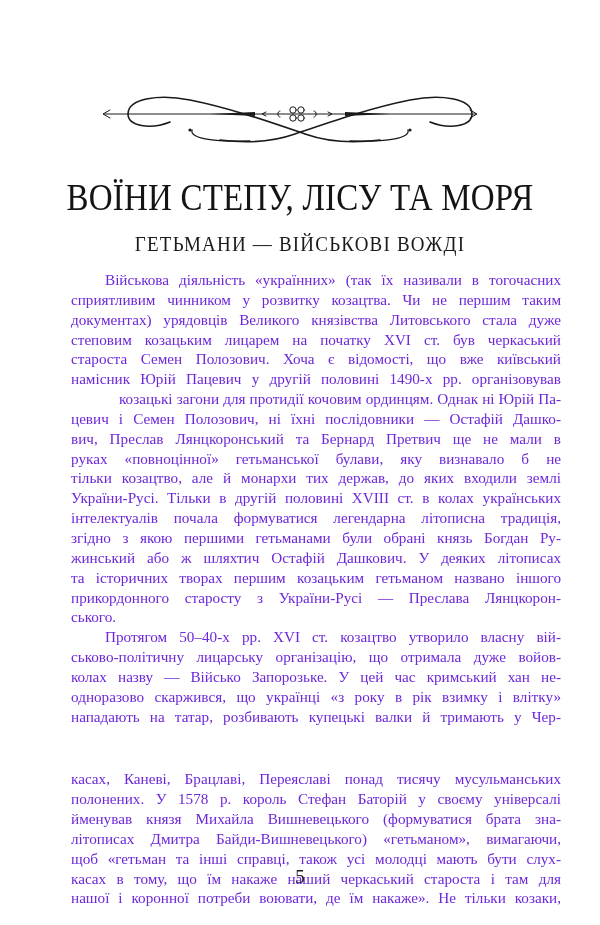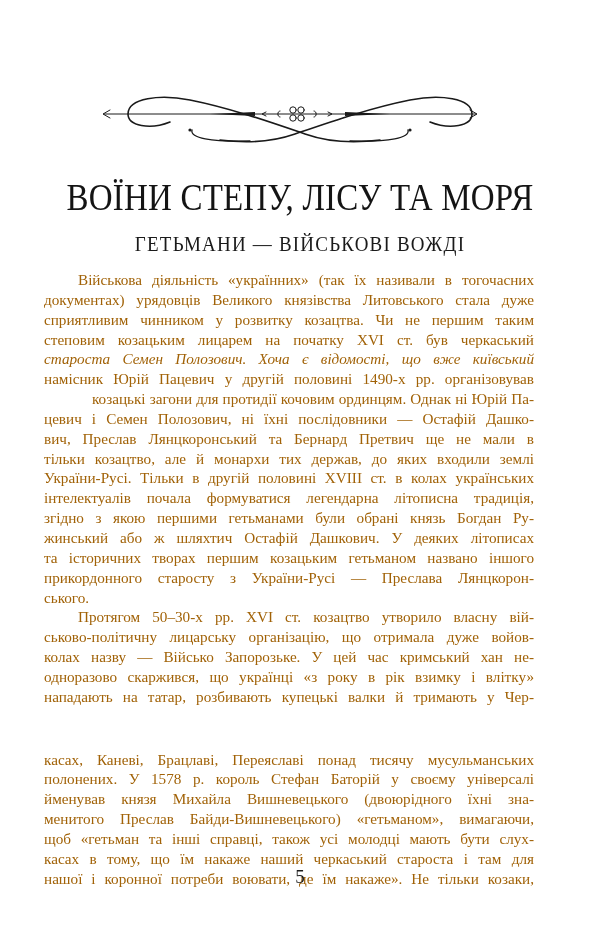--- a/index.html
+++ b/index.html
@@ -43,26 +43,26 @@
       text-align: center;
       font-size: 19px;
       letter-spacing: 1.2px;
       color: #1a1a1a;
       transform: scaleY(1.1);
       transform-origin: top center;
       white-space: nowrap;
     }
     .body-text {
       position: absolute;
-      left: 44px;
+      left: 71px;
       width: 490px;
       top: 270px;
       font-size: 15.2px;
       line-height: 19.85px;
-      color: #a16207;
+      color: #6d28d9;
     }
     .line {
       display: block;
       text-align: justify;
       text-align-last: justify;
       white-space: nowrap;
       height: 19.85px;
       overflow: visible;
     }
     .line.indent {
@@ -114,47 +114,48 @@
   <circle cx="320" cy="44" r="1.6" fill="#1a1a1a"></circle>
 </svg>
 
 <div class="title">ВОЇНИ СТЕПУ, ЛІСУ ТА МОРЯ</div>
 <div class="subtitle">ГЕТЬМАНИ — ВІЙСЬКОВІ ВОЖДІ</div>
 
 <div class="body-text">
 
   <div>
     <span class="line indent" style="white-space: normal;">Військова діяльність «українних» (так їх називали в тогочасних</span>
+    <span class="line" style="white-space: normal;">сприятливим чинником у розвитку козацтва. Чи не першим таким</span>
     <span class="line" style="white-space: normal;">документах) урядовців Великого князівства Литовського стала дуже</span>
-    <span class="line" style="white-space: normal;">сприятливим чинником у розвитку козацтва. Чи не першим таким</span>
     <span class="line" style="white-space: normal;">степовим козацьким лицарем на початку XVI ст. був черкаський</span>
-    <span class="line" style="white-space: normal; font-style: italic;">староста Семен Полозович. Хоча є відомості, що вже київський</span>
+    <span class="line" style="white-space: normal;">староста Семен Полозович. Хоча є відомості, що вже київський</span>
     <span class="line" style="white-space: normal;">намісник Юрій Пацевич у другій половині 1490-х рр. організовував</span>
     <span class="line" style="white-space: normal; margin-left: 48px;">козацькі загони для протидії кочовим ординцям. Однак ні Юрій Па-</span>
     <span class="line" style="white-space: normal;">цевич і Семен Полозович, ні їхні послідовники — Остафій Дашко-</span>
     <span class="line" style="white-space: normal;">вич, Преслав Лянцкоронський та Бернард Претвич ще не мали в</span>
+    <span class="line" style="white-space: normal;">руках «повноцінної» гетьманської булави, яку визнавало б не</span>
     <span class="line" style="white-space: normal;">тільки козацтво, але й монархи тих держав, до яких входили землі</span>
     <span class="line" style="white-space: normal;">України-Русі. Тільки в другій половині XVIII ст. в колах українських</span>
     <span class="line" style="white-space: normal;">інтелектуалів почала формуватися легендарна літописна традиція,</span>
     <span class="line" style="white-space: normal;">згідно з якою першими гетьманами були обрані князь Богдан Ру-</span>
     <span class="line" style="white-space: normal;">жинський або ж шляхтич Остафій Дашкович. У деяких літописах</span>
     <span class="line" style="white-space: normal;">та історичних творах першим козацьким гетьманом названо іншого</span>
     <span class="line" style="white-space: normal;">прикордонного старосту з України-Русі — Преслава Лянцкорон-</span>
     <span class="line last" style="white-space: normal;">ського.</span>
   </div>
 
   <div>
-    <span class="line indent" style="white-space: normal;">Протягом 50–30-х рр. XVI ст. козацтво утворило власну вій-</span>
+    <span class="line indent" style="white-space: normal;">Протягом 50–40-х рр. XVI ст. козацтво утворило власну вій-</span>
     <span class="line" style="white-space: normal;">ськово-політичну лицарську організацію, що отримала дуже войов-</span>
     <span class="line" style="white-space: normal;">колах назву — Військо Запорозьке. У цей час кримський хан не-</span>
     <span class="line" style="white-space: normal;">одноразово скаржився, що українці «з року в рік взимку і влітку»</span>
     <span class="line" style="white-space: normal;">нападають на татар, розбивають купецькі валки й тримають у Чер-</span>
     <span class="line" style="white-space: normal; margin-top: 43px;">касах, Каневі, Брацлаві, Переяславі понад тисячу мусульманських</span>
     <span class="line" style="white-space: normal; font-family: Liberation Serif, serif;">полонених. У 1578 р. король Стефан Баторій у своєму універсалі</span>
-    <span class="line" style="white-space: normal;">йменував князя Михайла Вишневецького (двоюрідного їхні зна-</span>
-    <span class="line" style="white-space: normal;">менитого Преслав Байди-Вишневецького) «гетьманом», вимагаючи,</span>
+    <span class="line" style="white-space: normal;">йменував князя Михайла Вишневецького (формуватися брата зна-</span>
+    <span class="line" style="white-space: normal;">літописах Дмитра Байди-Вишневецького) «гетьманом», вимагаючи,</span>
     <span class="line" style="white-space: normal;">щоб «гетьман та інші справці, також усі молодці мають бути слух-</span>
     <span class="line" style="white-space: normal;">касах в тому, що їм накаже наший черкаський староста і там для</span>
     <span class="line" style="white-space: normal;">нашої і коронної потреби воювати, де їм накаже». Не тільки козаки,</span>
   </div>
 </div>
 
 <div class="page-number">5</div>
 
 </body></html>

